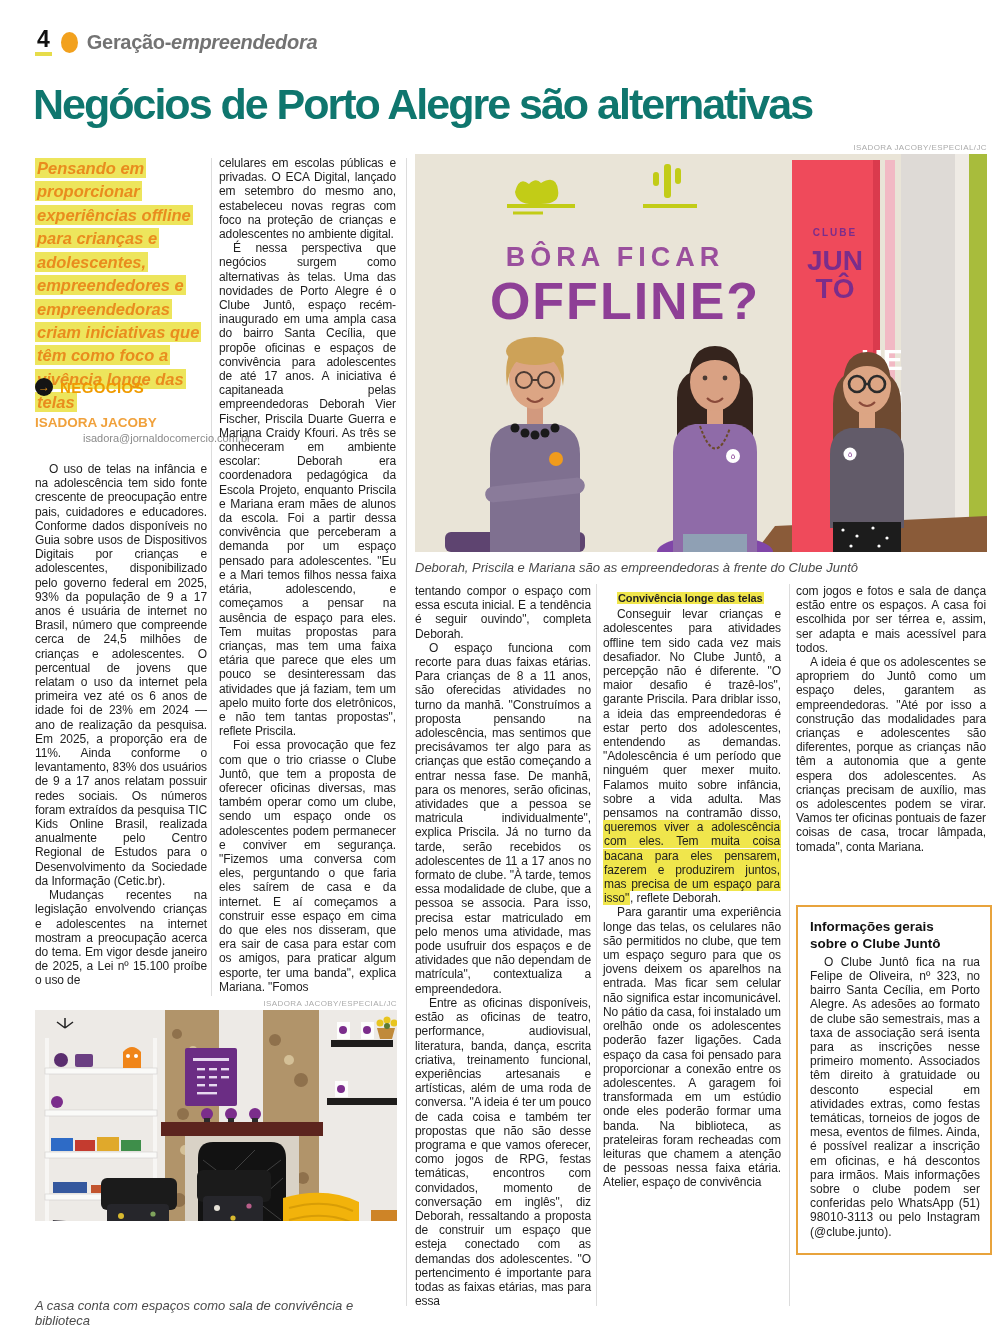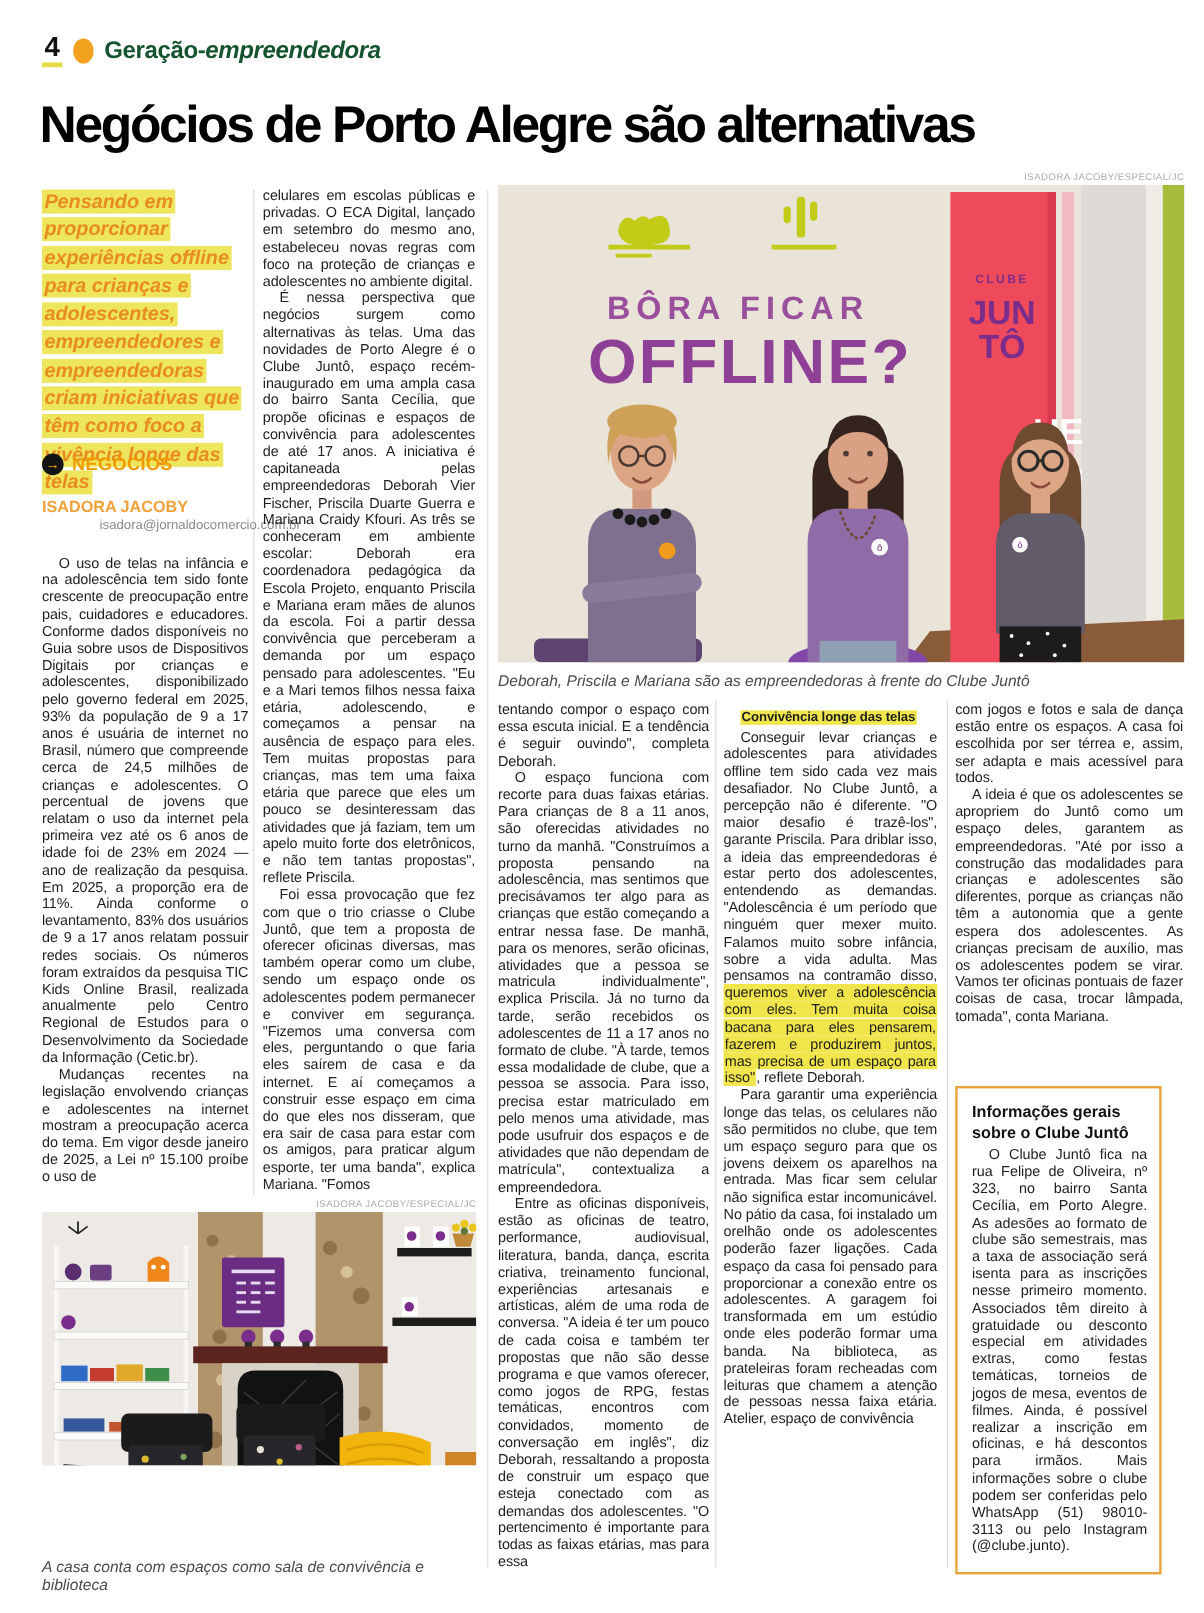--- a/index.html
+++ b/index.html
@@ -4,26 +4,26 @@
 <style>
   html,body{margin:0;padding:0;}
   body{
     width:1003px;height:1344px;position:relative;background:#ffffff;
     font-family:"Liberation Sans", sans-serif;color:#222;overflow:hidden;
   }
   
   .masthead{position:absolute;left:35px;top:28px;display:flex;align-items:center;gap:9px;}
   .pagenum{font-size:23px;font-weight:bold;color:#111;border-bottom:4px solid #E6DC4A;padding:0 2px 1px 2px;line-height:1;}
   .dot{width:17px;height:21px;border-radius:50%;background:#F2A11E;display:inline-block;}
-  .section{font-size:20px;font-weight:bold;color:#14532d;margin:0;letter-spacing:-0.3px;text-align:center;}
+  .section{font-size:20px;font-weight:bold;color:#737373;margin:0;letter-spacing:-0.3px;text-align:center;}
   .section em{font-style:italic;}
   
   .headline{
     position:absolute;left:33px;top:80px;width:940px;margin:0;
-    font-size:43px;font-weight:bold;color:#000000;letter-spacing:-2px;white-space:nowrap;
+    font-size:43px;font-weight:bold;color:#0f766e;letter-spacing:-2px;white-space:nowrap;
   }
   
   .standfirst{position:absolute;left:35px;top:157px;width:174px;
     font-size:16.5px;line-height:1.42;font-weight:bold;font-style:italic;color:#E98C1E;}
   .hl{background:#EDE55C;padding:1px 2px;box-decoration-break:clone;-webkit-box-decoration-break:clone;}
   .kicker{position:absolute;left:35px;top:378px;display:flex;align-items:center;gap:7px;}
   .kicker-icon{width:18px;height:18px;border-radius:50%;background:#141414;color:#F09B1C;
     font-size:12px;font-weight:bold;display:inline-flex;align-items:center;justify-content:center;line-height:1;}
   .kicker-label{font-size:15px;font-weight:bold;color:#F09B00;letter-spacing:0.4px;}
   .byline{position:absolute;left:35px;top:415px;}
@@ -50,21 +50,21 @@
   .credit{position:absolute;font-size:8px;color:#ABABAB;letter-spacing:0.4px;text-align:right;}
   .credit-main{left:415px;top:143px;width:572px;}
   .credit-room{left:35px;top:999px;width:362px;}
   .photo{position:absolute;overflow:hidden;background:#E9E4D7;}
   .photo-main{left:415px;top:154px;width:572px;height:398px;}
   .photo-room{left:35px;top:1010px;width:362px;height:211px;background:#EDEAE6;}
   .caption{position:absolute;font-size:13px;font-style:italic;color:#4a4a4a;}
   .caption-main{left:415px;top:560px;width:572px;}
   .caption-room{left:35px;top:1298px;width:362px;}
   
-  .infobox{position:absolute;left:796px;top:905px;width:172px;box-sizing:border-box;
+  .infobox{position:absolute;left:796px;top:905px;width:196px;box-sizing:border-box;
     border:2px solid #E8A33C;background:#fff;padding:12px 10px 14px 12px;}
   .infobox h3{margin:0 0 2px 0;font-size:13.5px;line-height:1.25;color:#111;}
   .infobox p{margin:0;font-size:12px;line-height:14.2px;text-align:justify;text-indent:14px;color:#1e1e1e;}
   svg text{font-family:"Liberation Sans", sans-serif;}
 </style>
 </head>
 <body>
 
 <header class="masthead">
   <span class="pagenum">4</span>

